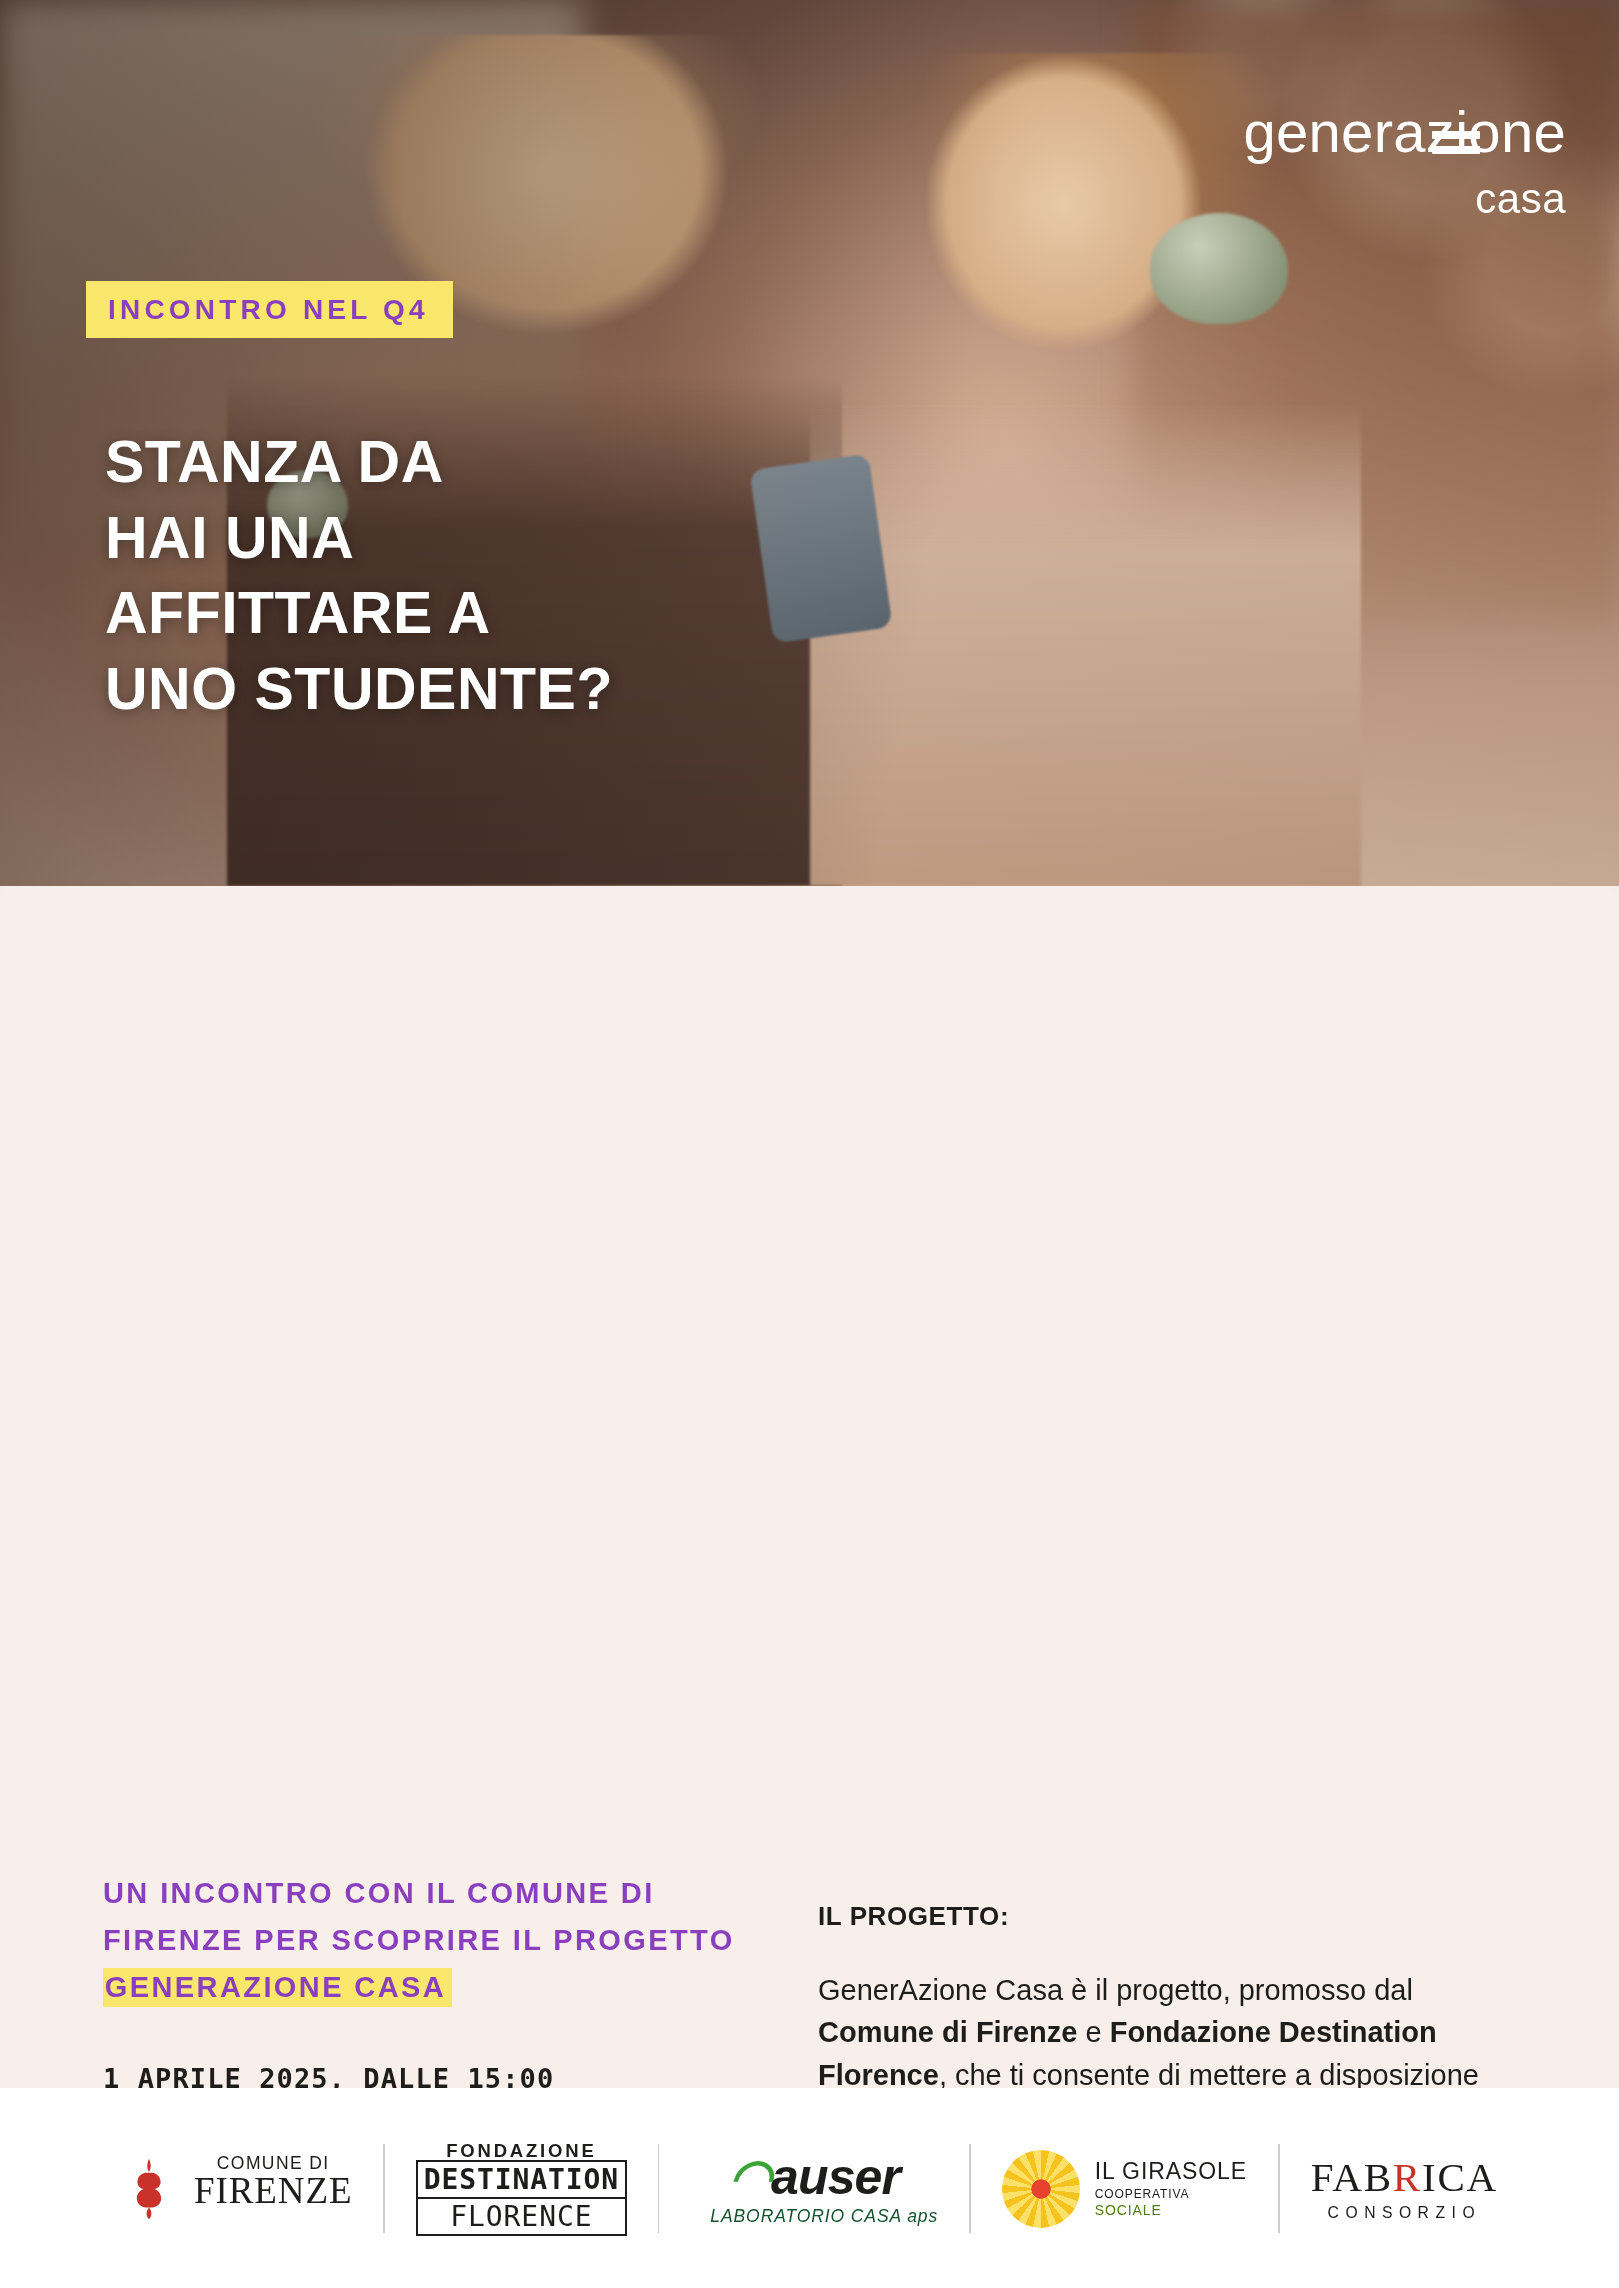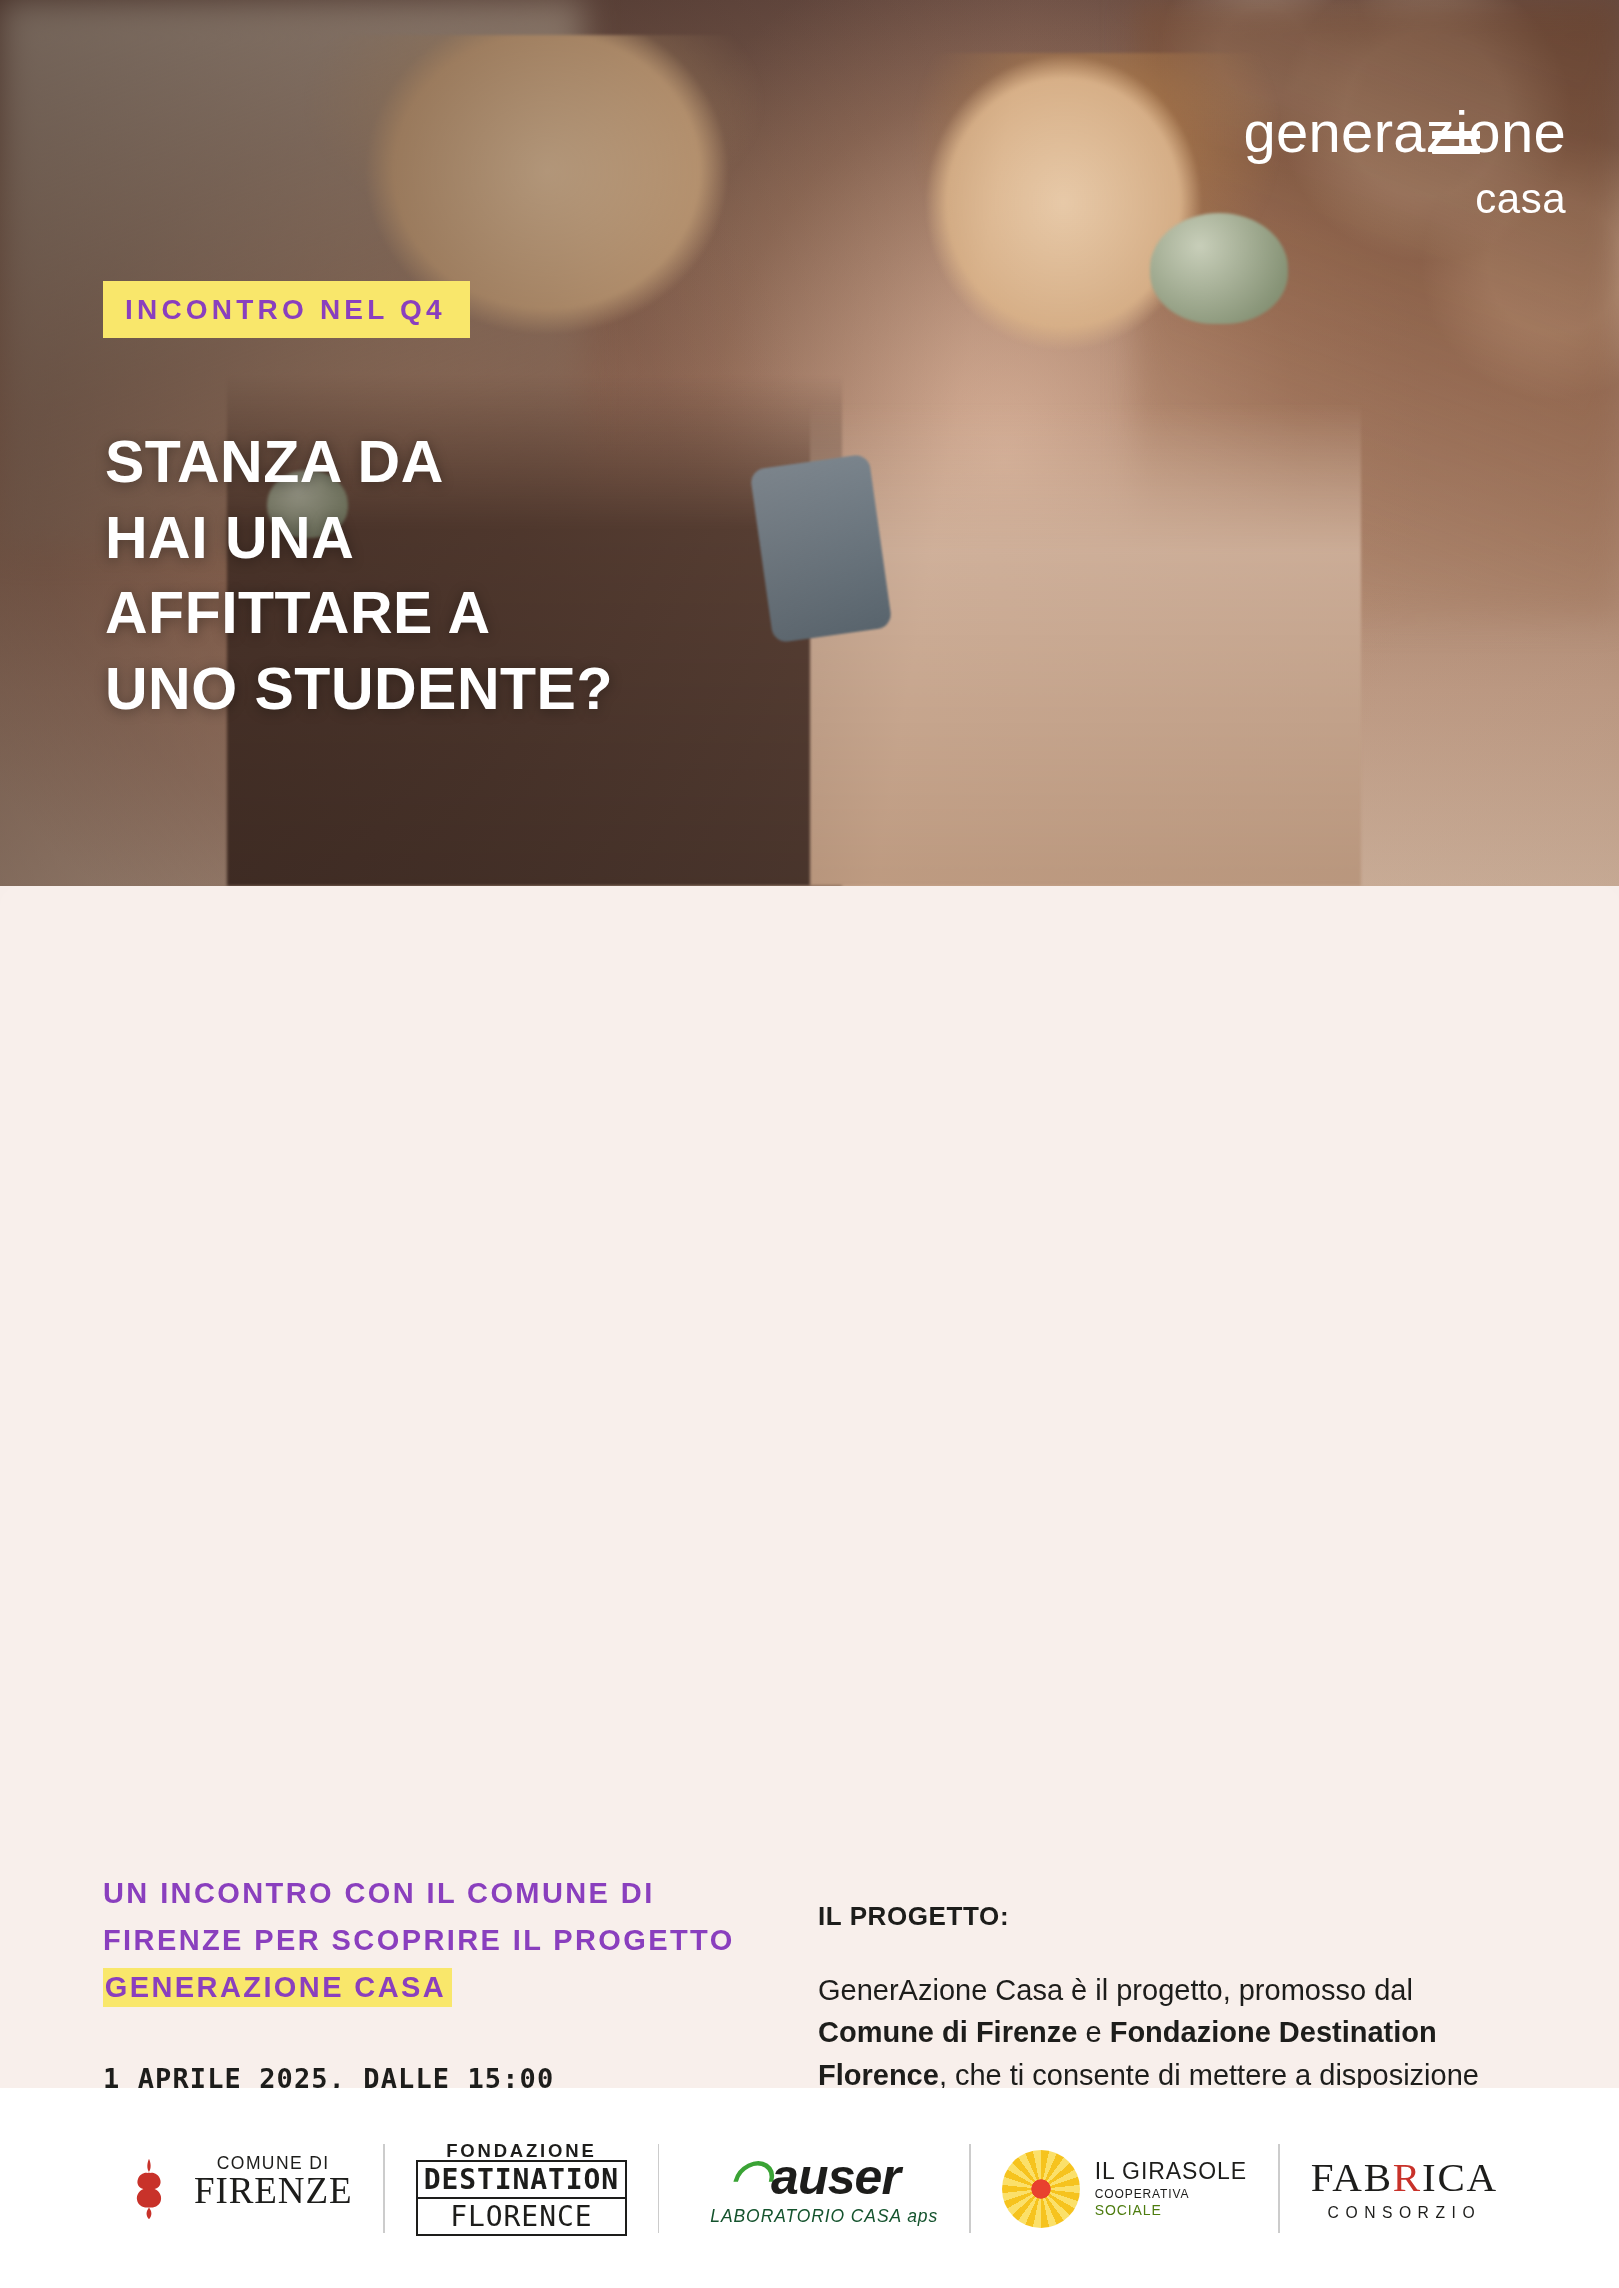--- a/index.html
+++ b/index.html
@@ -153,21 +153,21 @@
     border-radius: 0.9px;
   }
   .logo-sub {
     font-size: 42px;
     margin-top: 16.6px;
     letter-spacing: 0.5px;
   }
 
   .kicker {
     position: absolute;
-    left: 103px;
+    left: 86px;
     top: 281px;
     background: #f9e76b;
     color: #8a3fbe;
     font-weight: bold;
     font-size: 28px;
     letter-spacing: 4.2px;
     padding: 13px 24px 12px 22px;
   }
 
   .hero-title {

